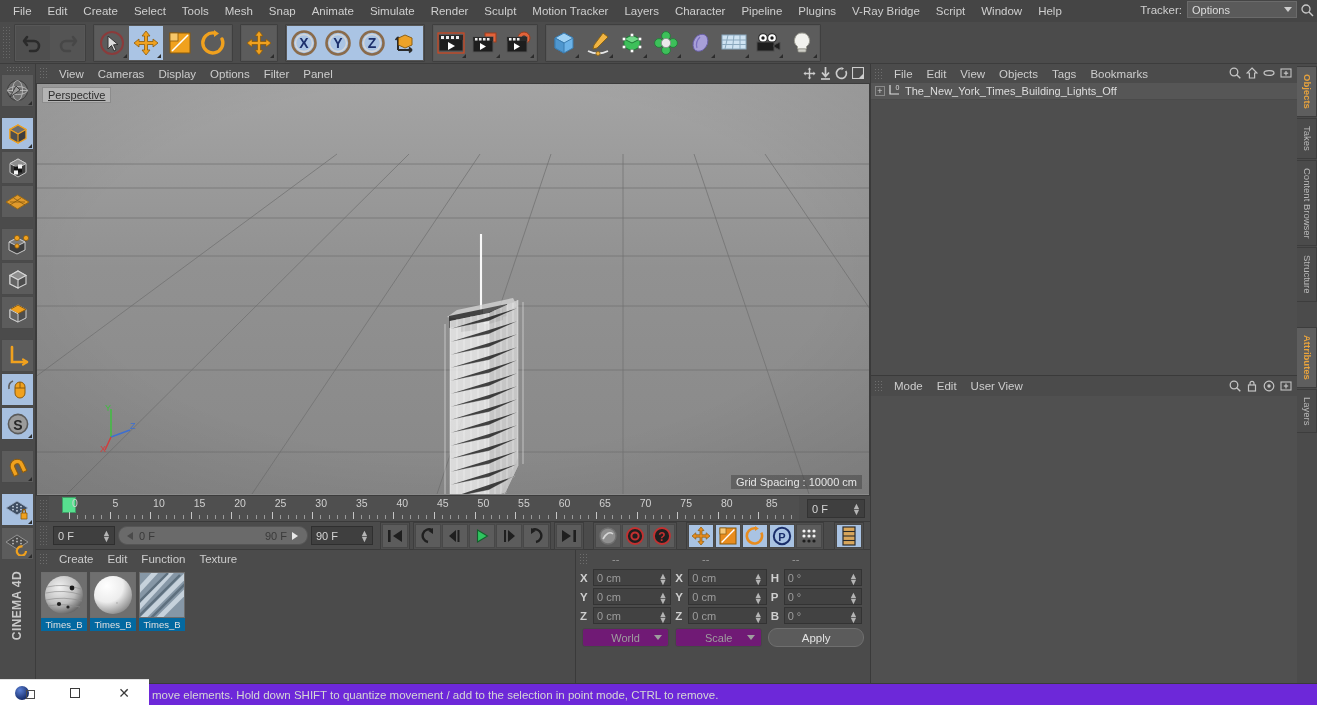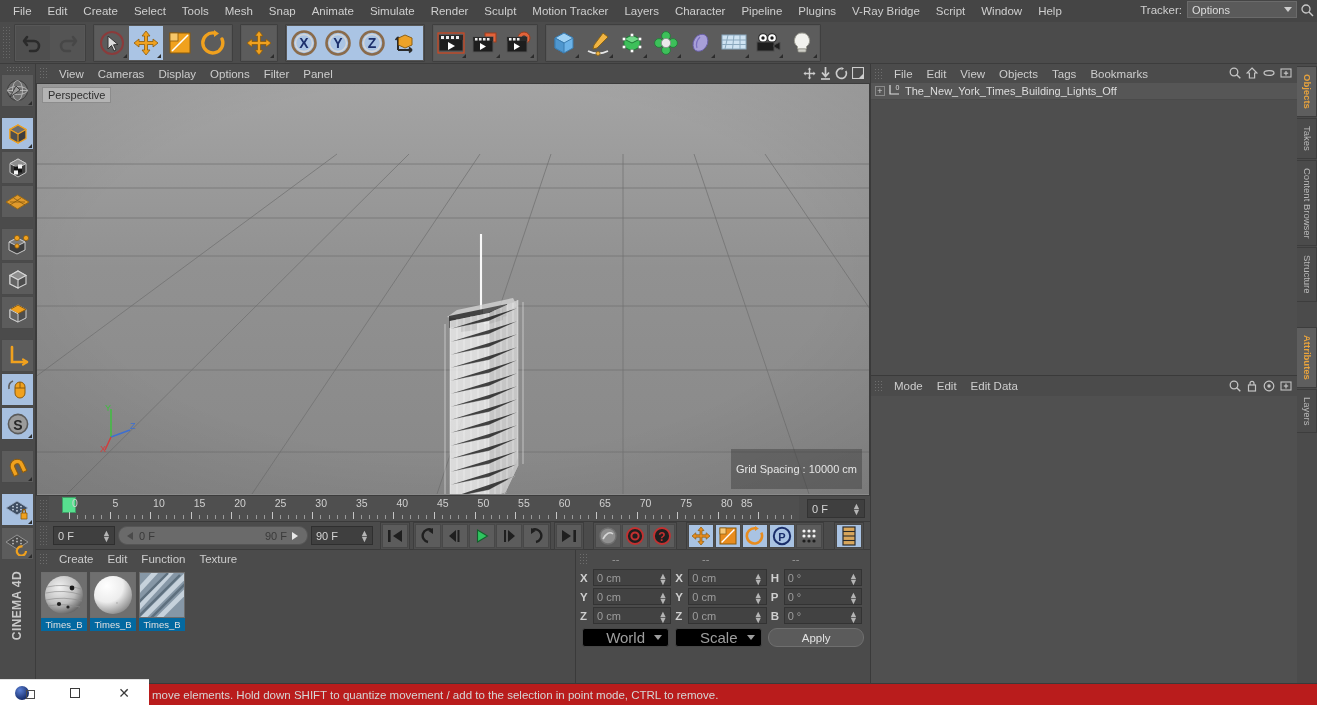--- a/index.html
+++ b/index.html
@@ -127,25 +127,25 @@
   .vp-header .vmi { padding:1px 7px; font-size:11.5px; color:#cdcdcd; }
   .vp-icons { position:absolute; right:6px; top:3px; display:flex; gap:4px; }
 
   .viewport {
     height:412px; position:relative; overflow:hidden;
     background:linear-gradient(180deg,#9d9d9d 0%,#8e8e8e 48%,#8a8a8a 100%);
     border:1px solid #3c3c3c; border-top:none;
   }
   .persp-label {
     position:absolute; left:5px; top:3px; font-size:11px; color:#2e2e2e;
-    background:#b4b4b4; padding:1px 5px; border:1px solid #8c8c8c;
+    background:#b4b4b4; padding:1px 5px; border:1px solid #8c8c8c;text-decoration:underline;
   }
   .grid-label {
     position:absolute; right:7px; bottom:6px; font-size:11px; color:#e6e6e6;
-    background:rgba(60,60,60,.45); padding:14px 5px;
+    background:rgba(60,60,60,.45); padding:1px 5px;
   }
   .axis-gizmo { position:absolute; left:62px; bottom:40px; }
 
   
   .timeline {
     height:26px; background:#4b4b4b; display:flex; align-items:stretch;
     border-bottom:1px solid #3a3a3a;
   }
   .ruler { position:relative; flex:1; background:#4f4f4f; overflow:hidden; }
   .ruler .tick { position:absolute; bottom:2px; width:1px; background:#9a9a9a; }
@@ -201,22 +201,22 @@
   .coordhdr .dash { width:90px; text-align:left; padding-left:20px; }
   .coordrow { display:flex; align-items:center; gap:0; padding:1px 4px; }
   .clabel { width:13px; font-size:11.5px; color:#cfcfcf; text-align:left; font-weight:bold; }
   .cfield {
     height:17px; background:#424242; border:1px solid #333; flex:1;
     display:flex; align-items:center; padding:0 3px; font-size:11px; color:#9d9d9d;
     position:relative; margin-right:4px;
   }
   .coordbottom { display:flex; align-items:center; gap:6px; padding:3px 6px 0 6px; }
   .cselect {
-    flex:1; height:19px; background:#000000; border:1px solid #464646; border-radius:3px;
-    display:flex; align-items:center; justify-content:center; font-size:15px; color:#9e9e9e;
+    flex:1; height:19px; background:#701a75; border:1px solid #464646; border-radius:3px;
+    display:flex; align-items:center; justify-content:center; font-size:11px; color:#9e9e9e;
     position:relative;
   }
   .cselect .caret { position:absolute; right:6px; top:6px; width:0;height:0;
     border-left:4px solid transparent;border-right:4px solid transparent;border-top:5px solid #9e9e9e;}
   .applybtn {
     flex:1.1; height:19px; background:#5b5b5b; border:1px solid #6f6f6f; border-radius:9px;
     display:flex; align-items:center; justify-content:center; font-size:11.5px; color:#e2e2e2;
   }
 
   
@@ -237,21 +237,21 @@
 
   .attrpanel { flex:1; background:#4b4b4b; border-left:1px solid #3a3a3a; border-top:1px solid #3a3a3a; position:relative; }
   .attr-hdr { height:20px; display:flex; align-items:center; padding-left:3px; position:relative; }
   .attr-hdr .pmi { padding:1px 7px; font-size:11.5px; color:#cdcdcd; }
   .attr-icons { position:absolute; right:5px; top:4px; display:flex; gap:5px; align-items:center; }
   .attr-body { position:absolute; top:20px; left:0; right:0; bottom:0; background:#505050; }
 
   
   .statusbar {
     position:absolute; left:0; bottom:0; width:1317px; height:22px;
-    background:#b91c1c; display:flex; align-items:center; border-top:1px solid #3a3a3a;
+    background:#6d28d9; display:flex; align-items:center; border-top:1px solid #3a3a3a;
   }
   .statusbar .sgrip { width:9px;height:14px;
     background-image:radial-gradient(#6e6e6e .8px,transparent .9px);background-size:3px 3px; margin:0 4px;}
   .status-text { font-size:11.5px; color:#d6d6d6; white-space:nowrap; }
 
   
   .taskbar {
     position:absolute; left:0; bottom:0; width:149px; height:26px; background:#fff;
     display:flex; align-items:center; border-top:1px solid #e2e2e2; z-index:20;
   }
@@ -913,21 +913,21 @@
               <div class="tick min" style="left: 644.556px;"></div>
               <div class="tick min" style="left: 652.667px;"></div>
               <div class="tick min" style="left: 660.778px;"></div>
               <div class="tick maj" style="left: 668.889px;"></div>
               <div class="lbl" style="left: 671.889px;">80</div>
               <div class="tick min" style="left: 677px;"></div>
               <div class="tick min" style="left: 685.111px;"></div>
               <div class="tick min" style="left: 693.222px;"></div>
               <div class="tick min" style="left: 701.333px;"></div>
               <div class="tick maj" style="left: 709.444px;"></div>
-              <div class="lbl" style="left: 692px;">85</div>
+              <div class="lbl" style="left: 717px;">85</div>
               <div class="tick min" style="left: 717.556px;"></div>
               <div class="tick min" style="left: 725.667px;"></div>
               <div class="tick min" style="left: 733.778px;"></div>
               <div class="tick min" style="left: 741.889px;"></div>
             </div>
         </div>
         <div class="tl-field">
           <span>0 F</span>
           <span class="spin">▲<br>▼</span>
         </div>
@@ -1276,21 +1276,21 @@
 
           </div>
         </div>
       </div>
 
       <div class="attrpanel">
         <div class="attr-hdr">
           <div class="pgrip" style="width:9px;height:12px;background-image:radial-gradient(#6e6e6e .8px,transparent .9px);background-size:3px 3px;margin-right:4px;"></div>
           <div class="pmi">Mode</div>
           <div class="pmi">Edit</div>
-          <div class="pmi">Edit Data</div>
+          <div class="pmi">User View</div>
           <div class="attr-icons">
             <span><svg width="12" height="12">
                   <circle cx="5" cy="5" r="3.8" fill="none" stroke="#c4c4c4" stroke-width="1.3"></circle>
                   <line x1="7.7" y1="7.7" x2="11.3" y2="11.3" stroke="#c4c4c4" stroke-width="1.4"></line>
                 </svg></span>
             <span><svg width="12" height="12">
                   <rect x="2.5" y="5" width="7" height="6" fill="none" stroke="#c4c4c4" stroke-width="1.2"></rect>
                   <path d="M4 5 V3.4 A2 2 0 0 1 8 3.4 V5" fill="none" stroke="#c4c4c4" stroke-width="1.2"></path>
                 </svg></span>
             <span><svg width="12" height="12">

